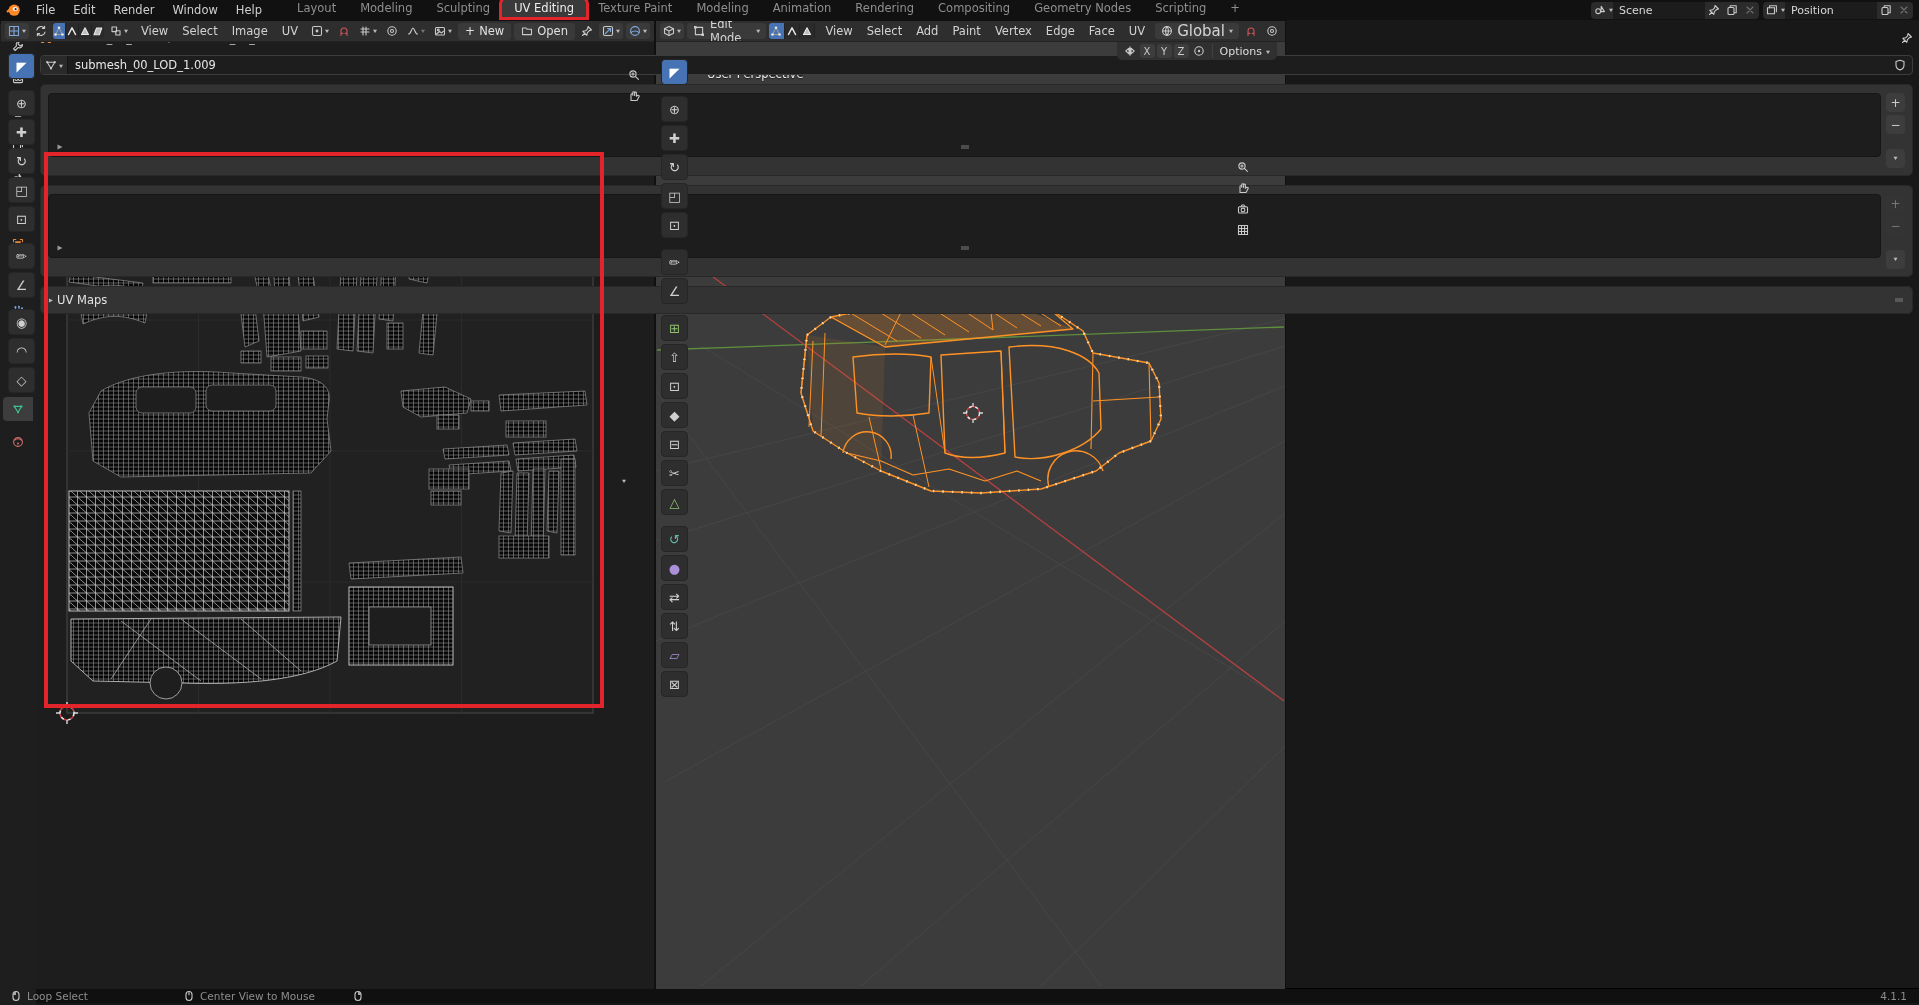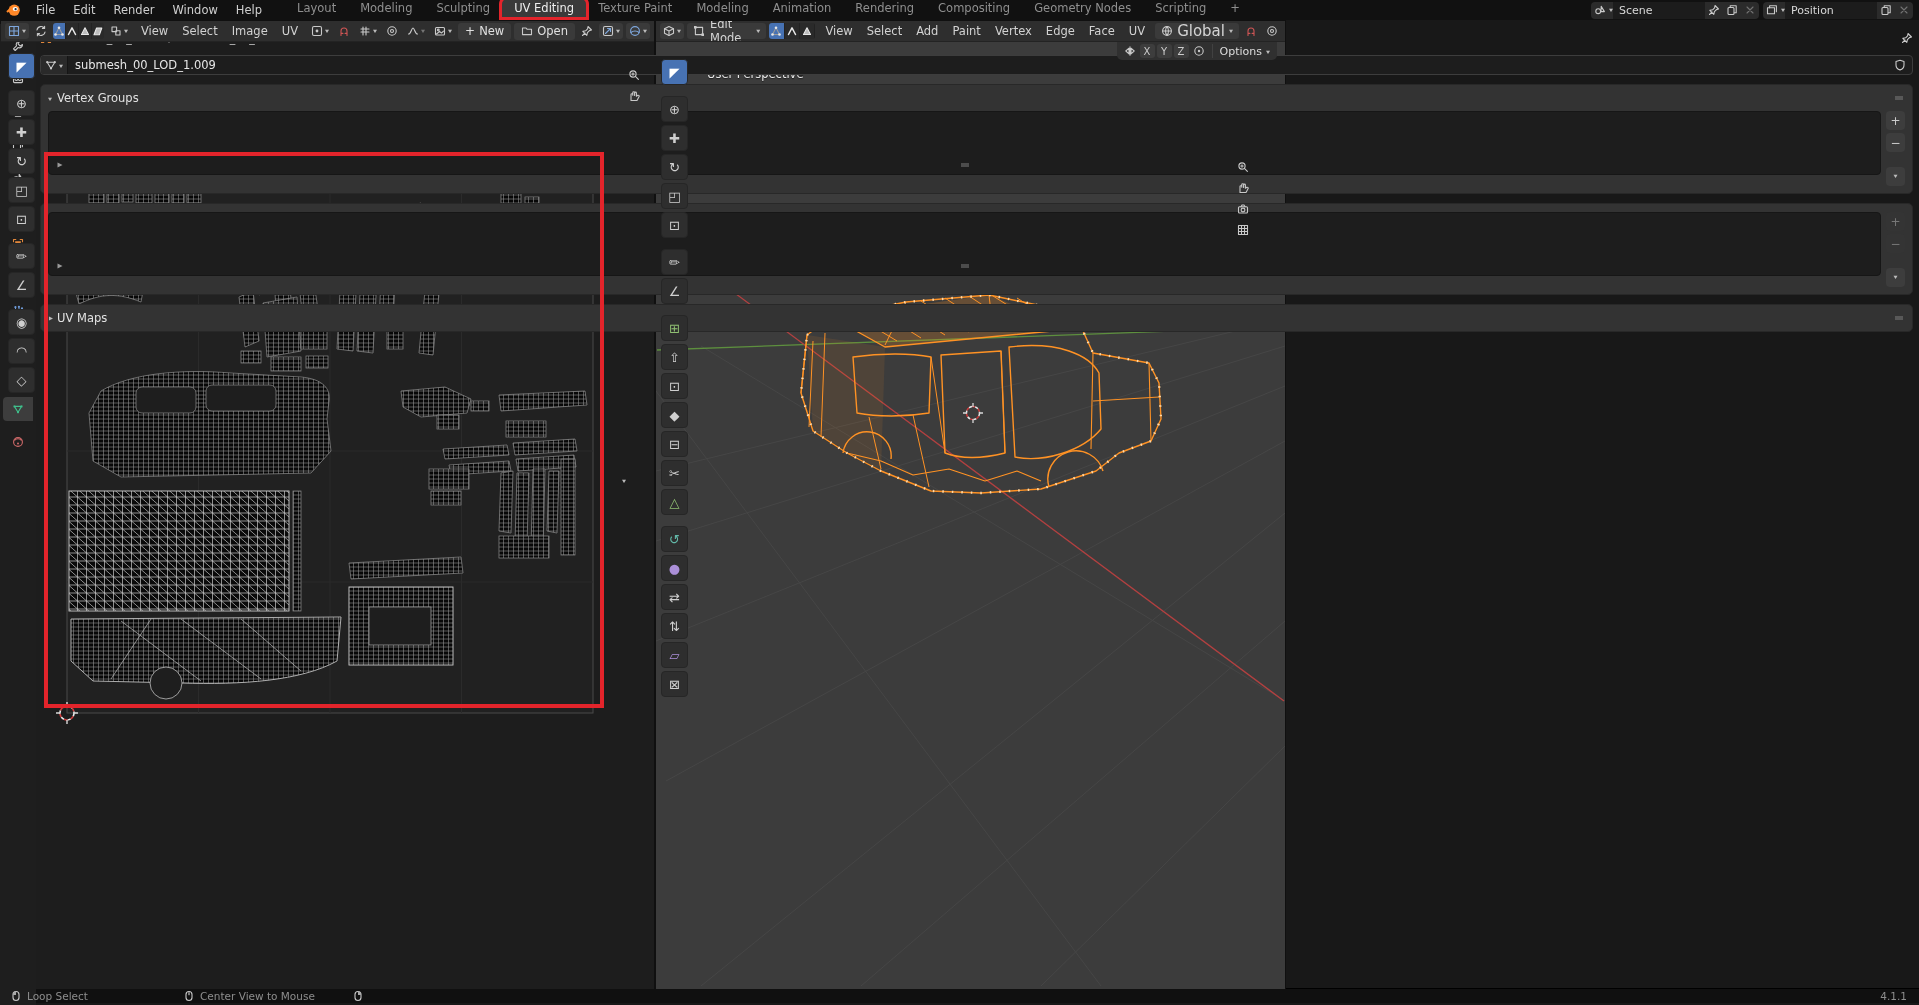--- a/index.html
+++ b/index.html
@@ -1444,39 +1444,20 @@
         </span>
       <input value="submesh_00_LOD_1.009" style="">
       <span class="ic" style="padding:0 6px">
           <svg width="12" height="12" viewBox="0 0 12 12" fill="none" stroke="#c9c9c9" stroke-width="1.1" stroke-linecap="round" stroke-linejoin="round">
             <path d="M6 1.2 L10 2.6 V6 C10 8.8 8.2 10.3 6 10.9 C3.8 10.3 2 8.8 2 6 V2.6 Z"></path>
           </svg>
         </span>
     </div>
 
     <div class="panel">
-      <div class="panel-h">
-        <span class="chev">▾</span>
-          <span>Vertex Groups</span>
-        <span class="sp"></span>
-          <span class="ic">
-            <svg width="12" height="12" viewBox="0 0 12 12" fill="none" stroke="#c9c9c9" stroke-width="1.1" stroke-linecap="round" stroke-linejoin="round">
-              <g fill="#8a8a8a" stroke="none">
-                <circle cx="3" cy="5" r="0.8"></circle>
-                <circle cx="5" cy="5" r="0.8"></circle>
-                <circle cx="7" cy="5" r="0.8"></circle>
-                <circle cx="9" cy="5" r="0.8"></circle>
-                <circle cx="3" cy="7" r="0.8"></circle>
-                <circle cx="5" cy="7" r="0.8"></circle>
-                <circle cx="7" cy="7" r="0.8"></circle>
-                <circle cx="9" cy="7" r="0.8"></circle>
-              </g>
-            </svg>
-          </span>
-      </div>
       <div class="listwrap">
         <div class="listbox">
           <span class="corner ic">
               <svg width="12" height="12" viewBox="0 0 12 12" fill="none" stroke="#c9c9c9" stroke-width="1.1" stroke-linecap="round" stroke-linejoin="round">
                 <path d="M3.5 3.5 L8.5 6 L3.5 8.5 Z" fill="#9a9a9a" stroke="none"></path>
               </svg>
             </span>
           <span class="grip ic">
               <svg width="12" height="12" viewBox="0 0 12 12" fill="none" stroke="#c9c9c9" stroke-width="1.1" stroke-linecap="round" stroke-linejoin="round">
                 <g fill="#8a8a8a" stroke="none">

